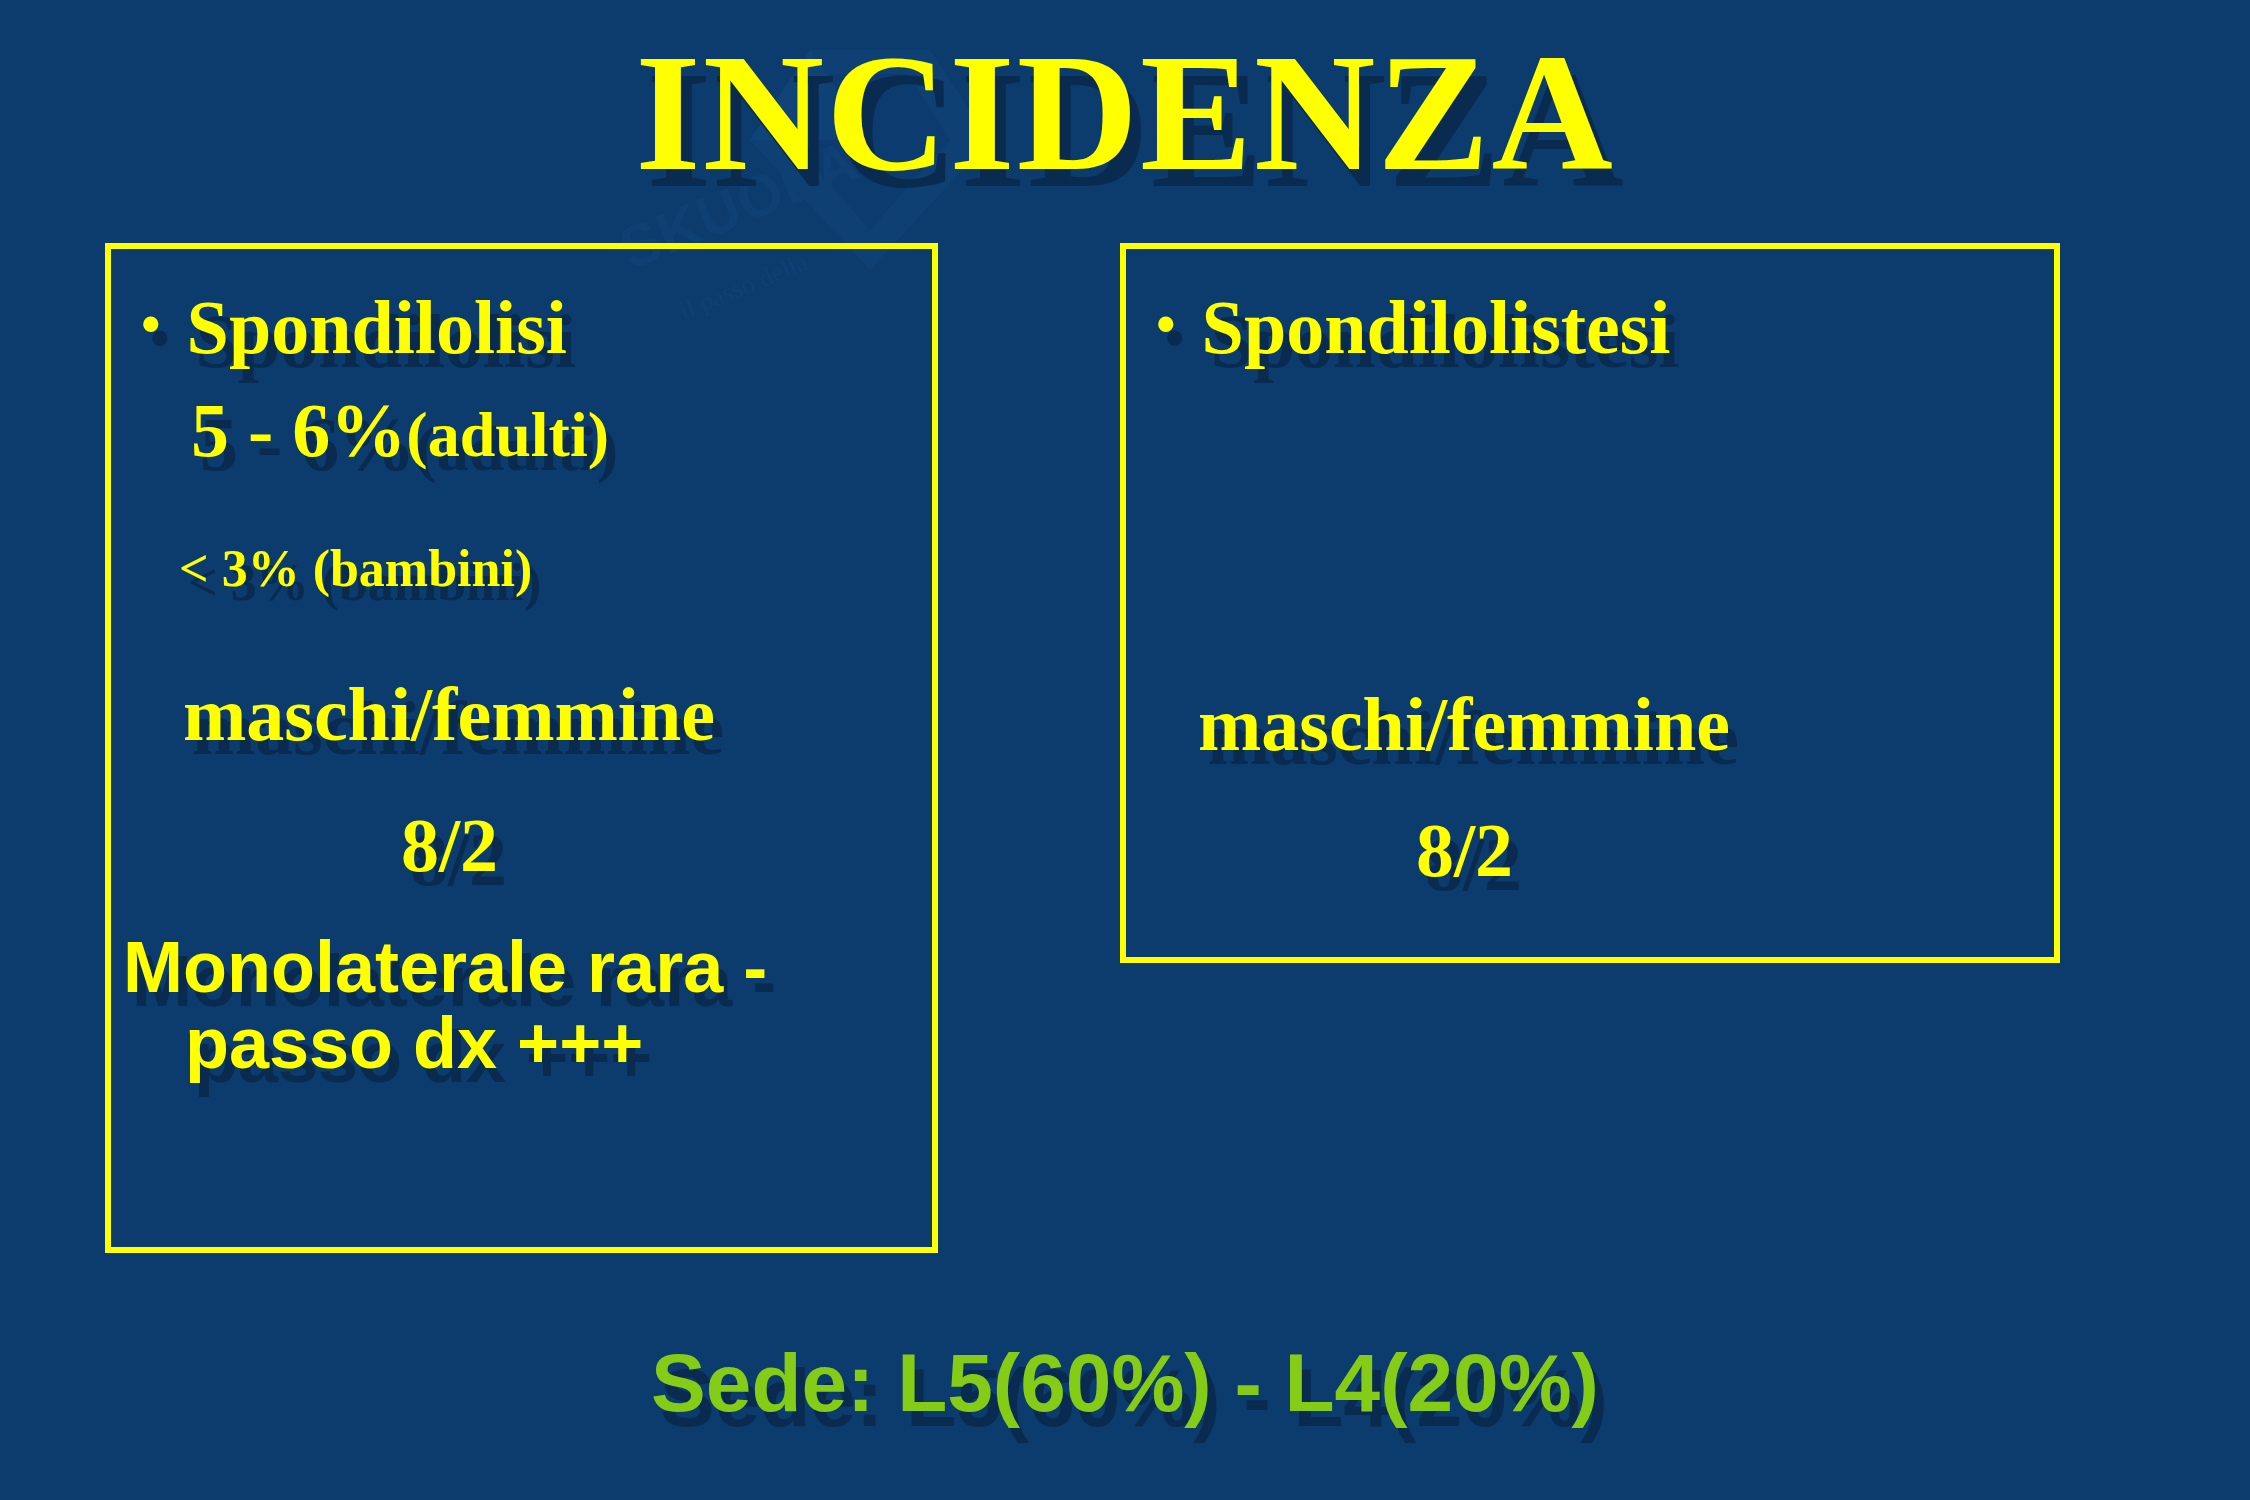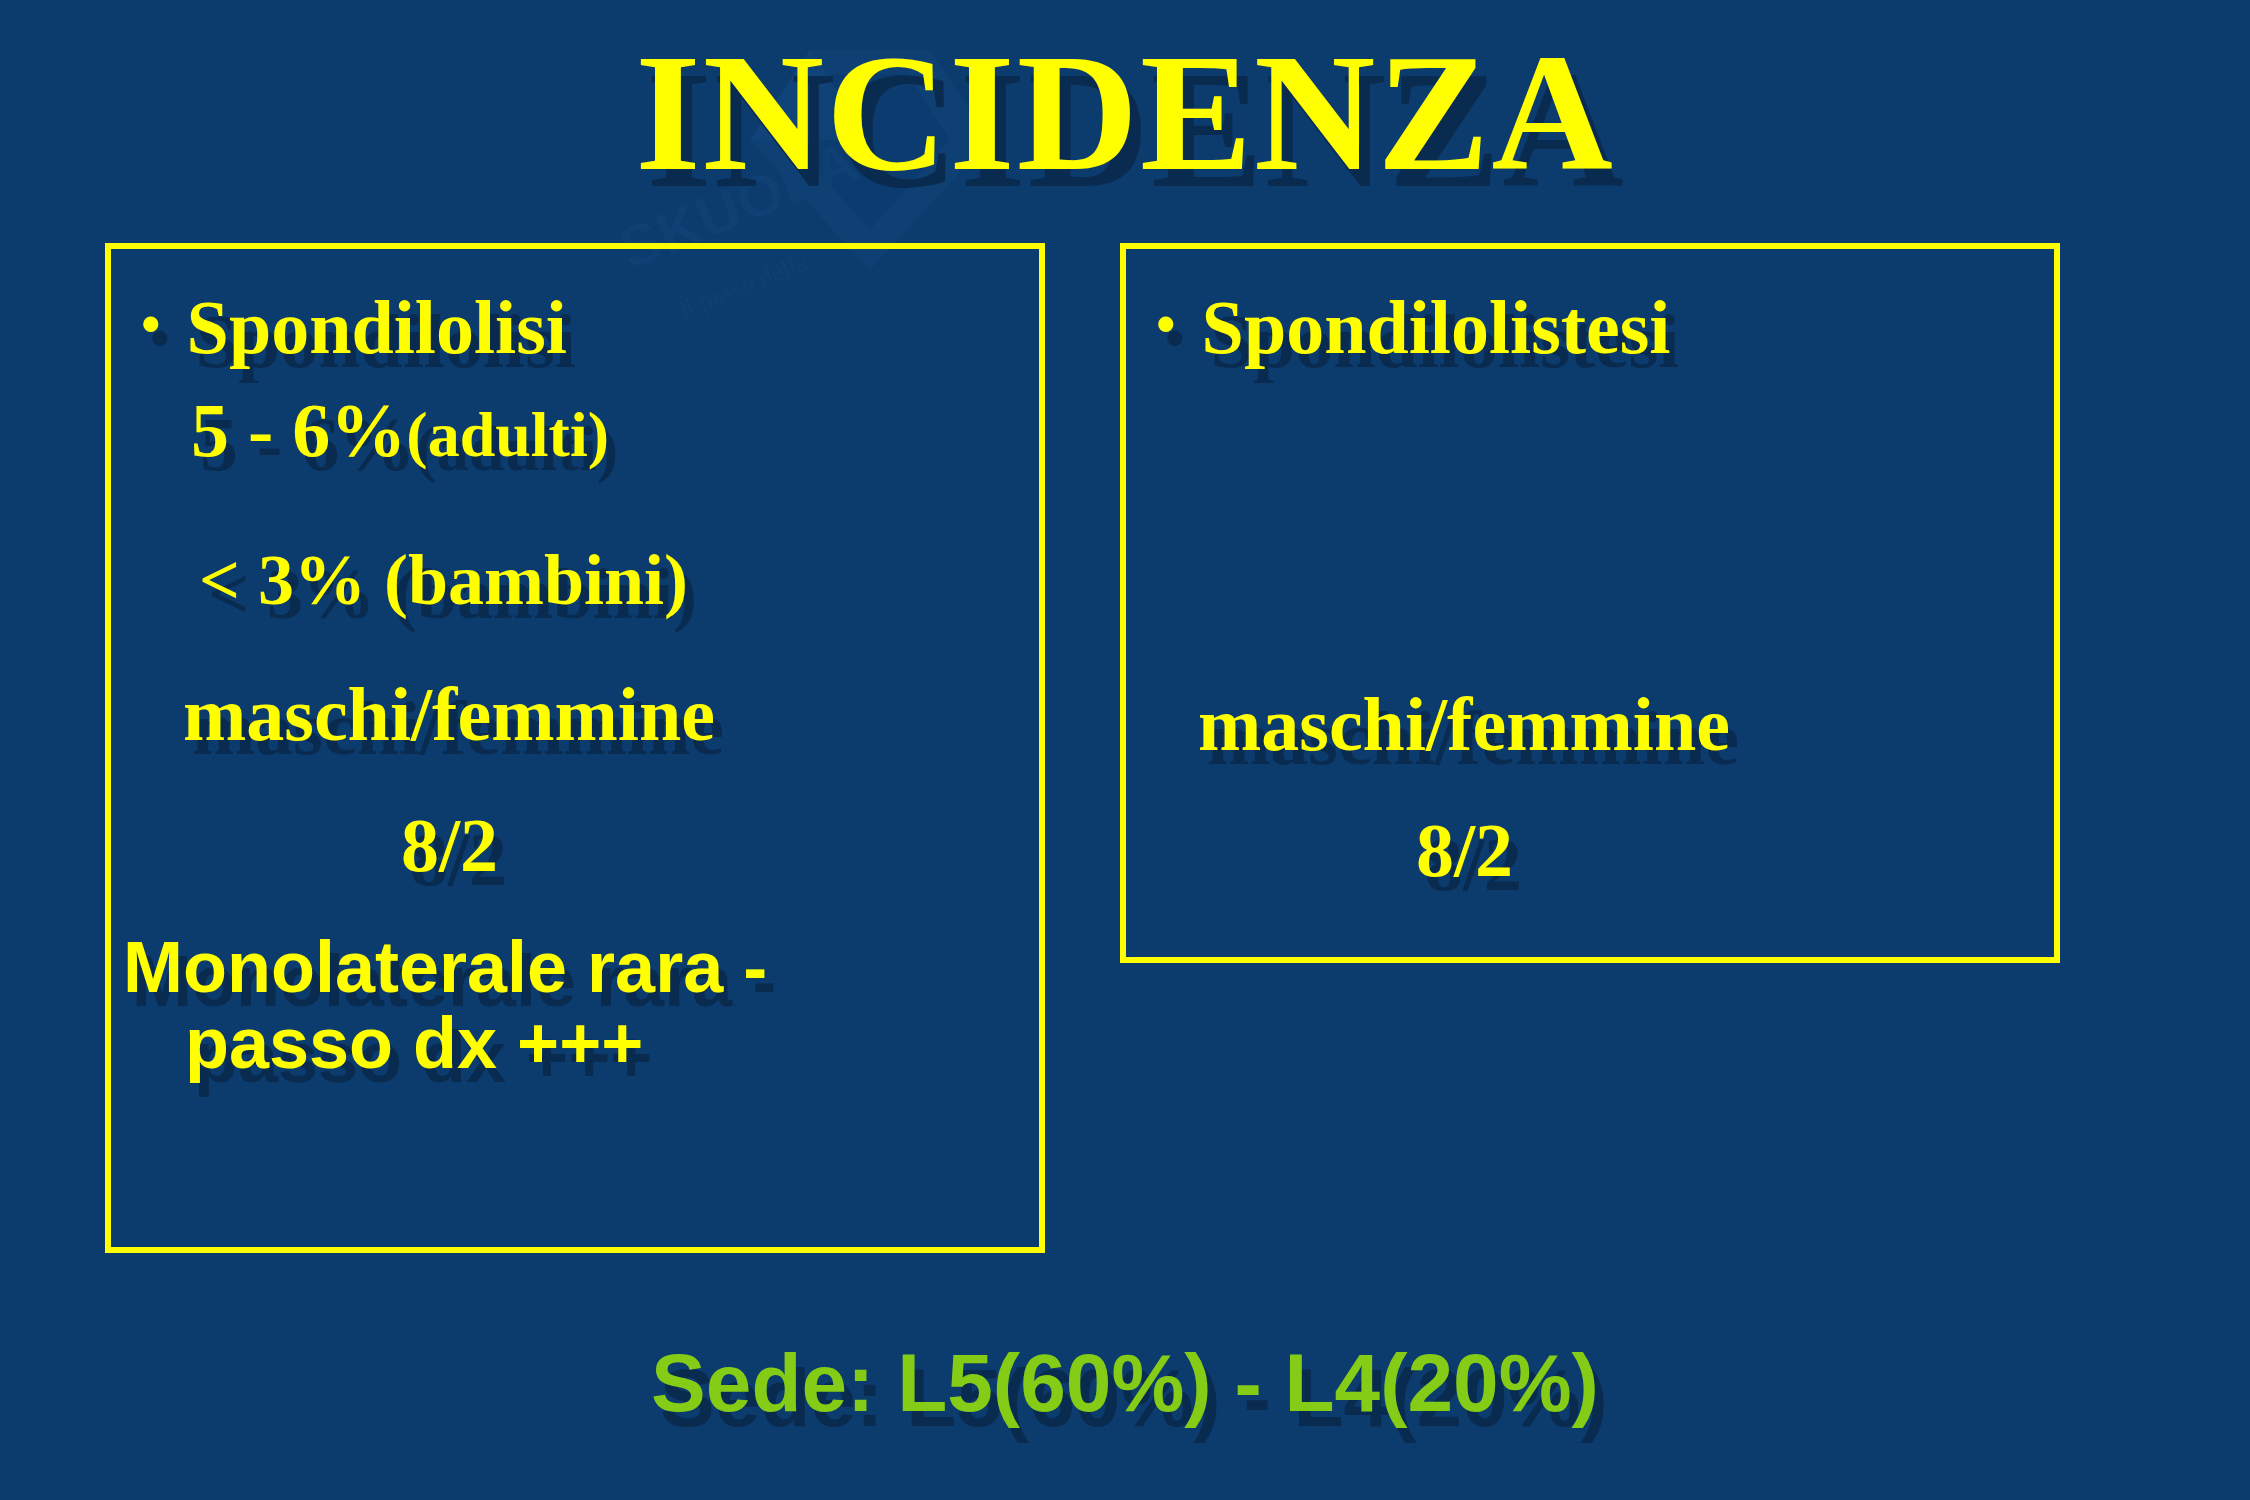--- a/index.html
+++ b/index.html
@@ -67,41 +67,41 @@
     text-shadow: 11px 17px 0 #0a2b50;
     white-space: nowrap;
   }
 
   
   .box {
     position: absolute;
     border: 6px solid #ffff00;
     box-sizing: border-box;
   }
-  #box-left  { left: 105px;  top: 243px; width: 940px;  height: 1010px; }
+  #box-left  { left: 105px;  top: 243px; width: 833px;  height: 1010px; }
   #box-right { left: 1120px; top: 243px; width: 940px;  height: 720px;  }
 
   .line {
     color: #ffff00;
     font-family: "Liberation Serif", "DejaVu Serif", serif;
     font-weight: bold;
     text-shadow: 9px 14px 0 #0a2b50;
     white-space: nowrap;
   }
   .line.sans {
     font-family: "Liberation Sans", "DejaVu Sans", sans-serif;
     font-weight: bold;
   }
 
   
   #l-title   { position:absolute; left:30px;  top:35px;  font-size: 76px; }
   #l-title .bullet { font-size: 56px; vertical-align: 10px; margin-right: 26px; }
   #l-pct1    { position:absolute; left:72px;  top:138px; font-size: 76px; margin-left: 8px; }
   #l-pct1 .small { font-size: 64px; }
-  #l-pct2    { position:absolute; left:88px;  top:290px; font-size: 72px; }
+  #l-pct2    { position:absolute; left:68px;  top:290px; font-size: 52px; }
   #l-ratio   { position:absolute; left:72px;  top:422px; font-size: 76px; }
   #l-num     { position:absolute; left:290px; top:553px; font-size: 76px; }
   #l-mono    { position:absolute; left:12px;  top:680px; font-size: 72px; line-height: 1.06; white-space: normal; width: 940px; }
   #l-mono .indent { display:block; padding-left: 62px; }
 
   
   #r-title   { position:absolute; left:30px;  top:35px;  font-size: 76px; }
   #r-title .bullet { font-size: 56px; vertical-align: 10px; margin-right: 26px; }
   #r-pct1    { position:absolute; left:72px;  top:158px; font-size: 76px; }
   #r-pct1 .small { font-size: 64px; }

